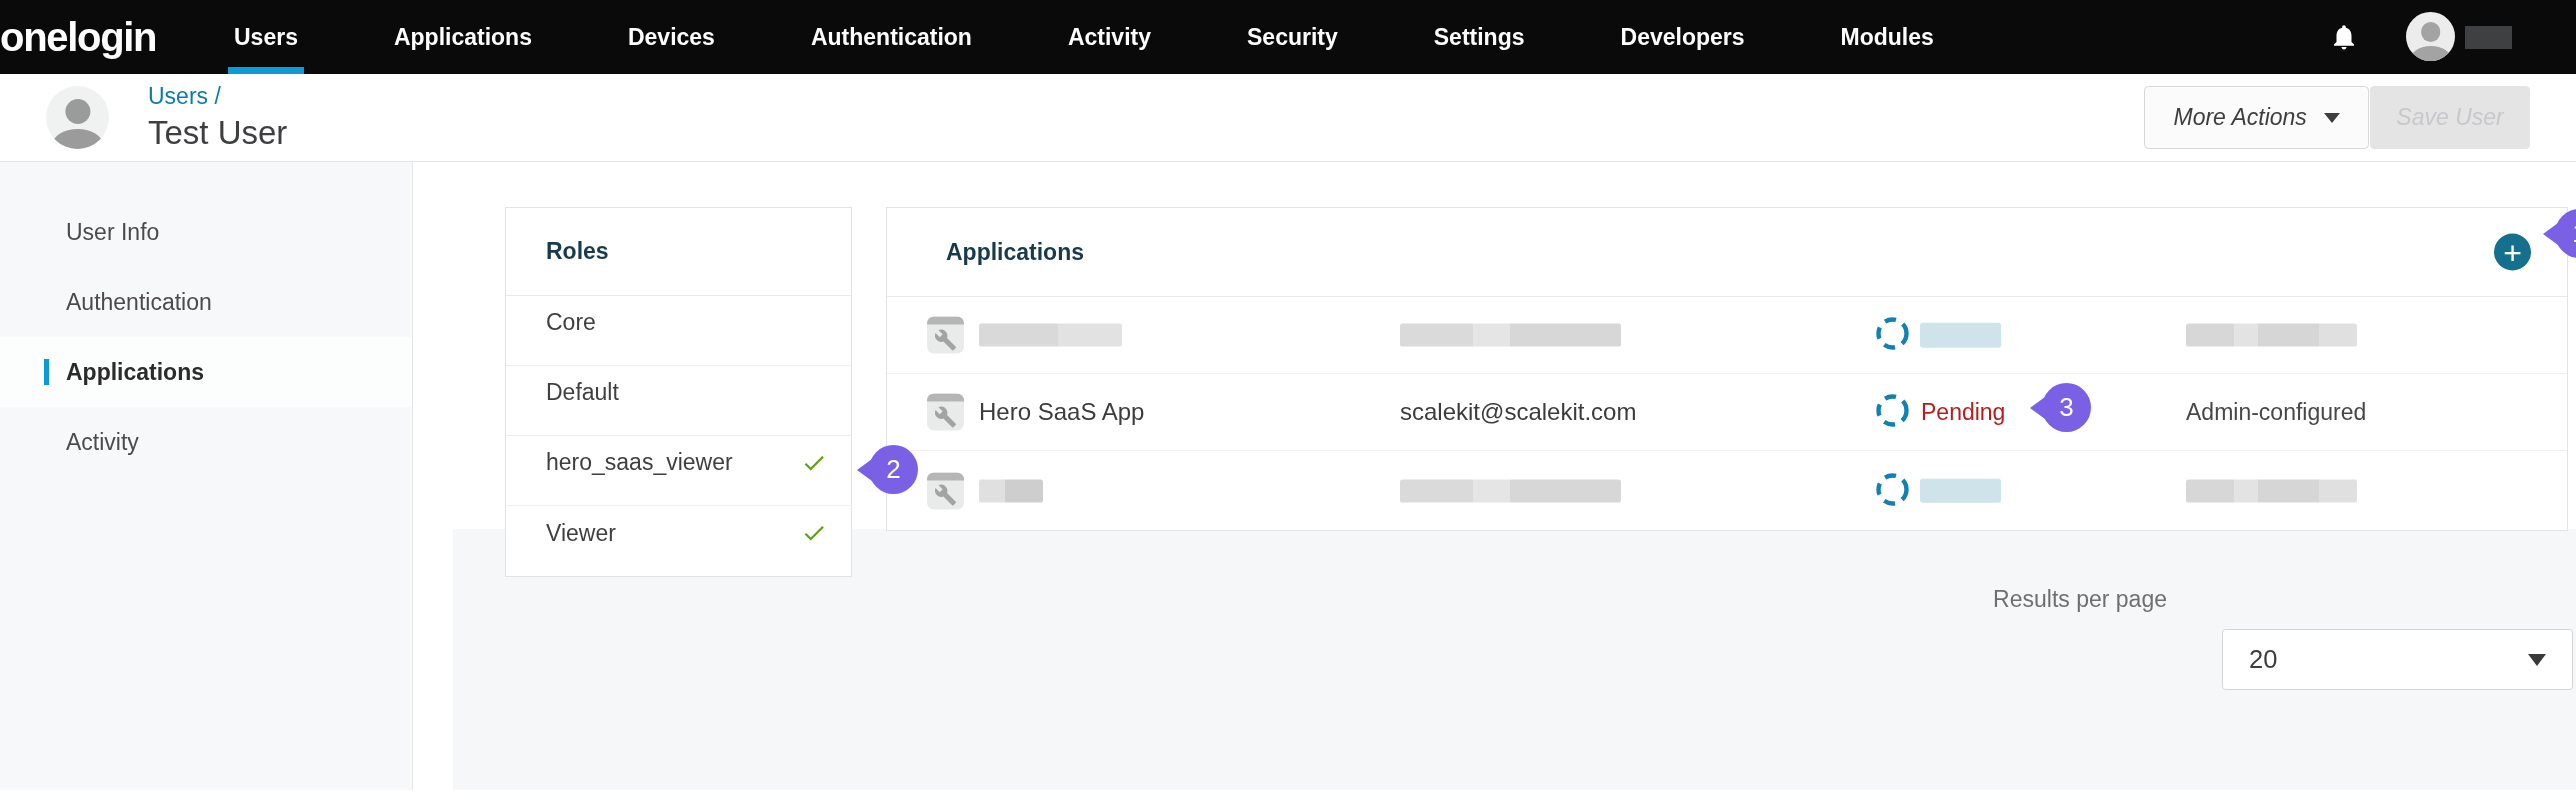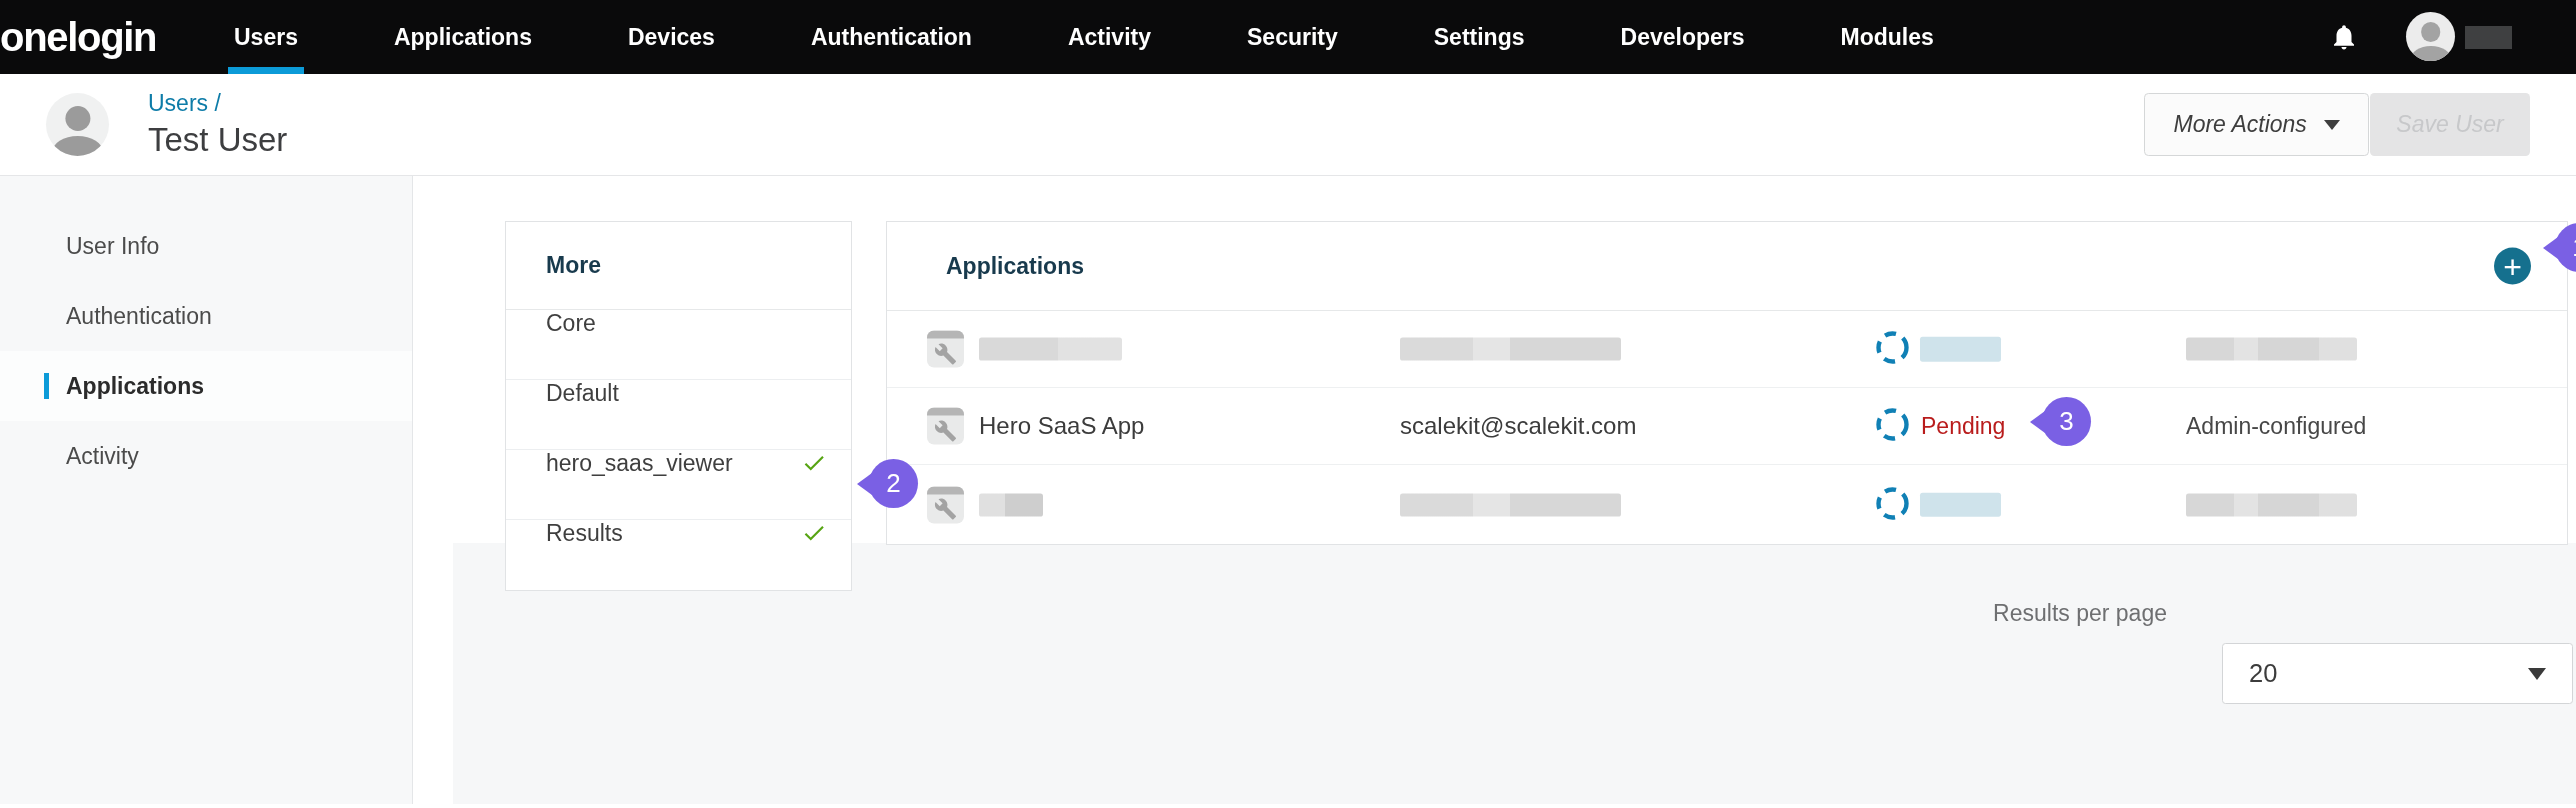--- a/index.html
+++ b/index.html
@@ -14,21 +14,21 @@
   .nav-item.active::after { content:""; position:absolute; left:-6.2px; right:-6.2px; bottom:0; height:7px; background:#0C9BD8; }
   .bell { position:absolute; right:217px; top:22px; }
   .nav-avatar { position:absolute; right:121px; top:12.3px; width:49px; height:49px; }
   .account-box { position:absolute; right:64px; top:25.5px; width:47px; height:23px; background:#3f4041; }
 
   .avatar-circ { width:100%; height:100%; border-radius:50%; background:#ececec; position:relative; overflow:hidden; }
   .avatar-circ .head { position:absolute; left:50%; top:20%; transform:translateX(-50%); width:40%; height:40%; border-radius:50%; background:#a3a3a3; }
   .avatar-circ .shoulders { position:absolute; left:50%; bottom:-20%; transform:translateX(-50%); width:82%; height:52%; border-radius:50%; background:#a3a3a3; }
 
   
-  .page-header { height:102px; background:#ffffff; border-bottom:1.8px solid #e5e6e8; display:flex; align-items:center; padding:0 46px; }
+  .page-header { height:88px; background:#ffffff; border-bottom:1.8px solid #e5e6e8; display:flex; align-items:center; padding:0 46px; }
   .hdr-avatar { width:63px; height:63px; flex:0 0 auto; }
   .hdr-avatar .avatar-circ { background:#f0f1f1; }
   .hdr-avatar .head, .hdr-avatar .shoulders { background:#9b9b9b; }
   .hdr-text { margin-left:39px; }
   .breadcrumb { color:#0E7CA8; font-size:23px; margin-bottom:4.4px; cursor:pointer; }
   .page-title { color:#3d3e40; font-size:33px; font-weight:400; }
   .hdr-actions { margin-left:auto; display:flex; gap:1px;font-style:italic; }
   .btn-more { height:63px; width:225px; background:#fbfbfb; border:1.8px solid #d5d7d8; border-radius:4.4px;
     display:flex; align-items:center; justify-content:center; gap:16.7px; font-size:23px; color:#3e3e3e; cursor:pointer; }
   .caret-sm { width:0; height:0; border-left:8.8px solid transparent; border-right:8.8px solid transparent; border-top:10.5px solid #3e3e3e; }
@@ -45,21 +45,21 @@
 
   .main { position:relative; flex:1; background:#ffffff; }
   .gray-band { position:absolute; left:0; right:0; top:367px; bottom:0; background:#f6f7f8; }
 
   .panel { position:absolute; background:#ffffff; border:1.8px solid #e1e3e5; z-index:2; }
   .panel-title { color:#183A4D; font-size:23px; font-weight:700; }
 
   
   .roles-panel { left:52px; top:45px; width:347px; }
   .roles-head { height:88px; display:flex; align-items:center; padding-left:40px; border-bottom:1.8px solid #e6e8e9; }
-  .role-row { height:70px; display:flex; padding:0 24px 16px 40px; border-bottom:1.8px solid #eceef0; font-size:23px; color:#3f3f3f; cursor:pointer; }
+  .role-row { height:70px; display:flex; align-items:center; padding:0 24px 16px 40px; border-bottom:1.8px solid #eceef0; font-size:23px; color:#3f3f3f; cursor:pointer; }
   .role-row:last-child { border-bottom:none; }
   .role-row .chk { margin-left:auto; width:26px; height:26px; }
 
   
   .apps-panel { left:433px; top:45px; width:1682px; }
   .apps-head { position:relative; height:89px; display:flex; align-items:center; padding-left:59px; border-bottom:1.8px solid #e6e8e9; }
   .add-btn { position:absolute; right:36px; top:50%; transform:translateY(-50%); width:37px; height:37px; border-radius:50%;
     background:#15708E; color:#ffffff; font-size:32px; font-weight:400; line-height:1; display:flex; align-items:center; justify-content:center; cursor:pointer; }
   .app-row { position:relative; height:77px; border-bottom:1.8px solid #eef0f1; }
   .app-row:last-child { border-bottom:none; height:79px; }
@@ -156,38 +156,38 @@
       <span>Applications</span>
     </div>
     <div class="side-item">Activity</div>
   </div>
 
   <div class="main">
     <div class="gray-band"></div>
 
     <div class="panel roles-panel">
       <div class="roles-head">
-        <span class="panel-title">More</span>
+        <span class="panel-title">Roles</span>
       </div>
       <div class="role-row">
         <span>Core</span>
       </div>
       <div class="role-row">
         <span>Default</span>
       </div>
       <div class="role-row">
         <span>hero_saas_viewer</span>
         <span class="chk">
           <svg width="26" height="26" viewBox="0 0 24 24" fill="#57A413">
               <path d="M9 16.2 4.8 12l-1.4 1.4L9 19 21 7l-1.4-1.4z"></path>
             </svg>
         </span>
       </div>
       <div class="role-row">
-        <span>Results</span>
+        <span>Viewer</span>
         <span class="chk">
           <svg width="26" height="26" viewBox="0 0 24 24" fill="#57A413">
               <path d="M9 16.2 4.8 12l-1.4 1.4L9 19 21 7l-1.4-1.4z"></path>
             </svg>
         </span>
       </div>
     </div>
 
     <div class="panel apps-panel">
       <div class="apps-head">

